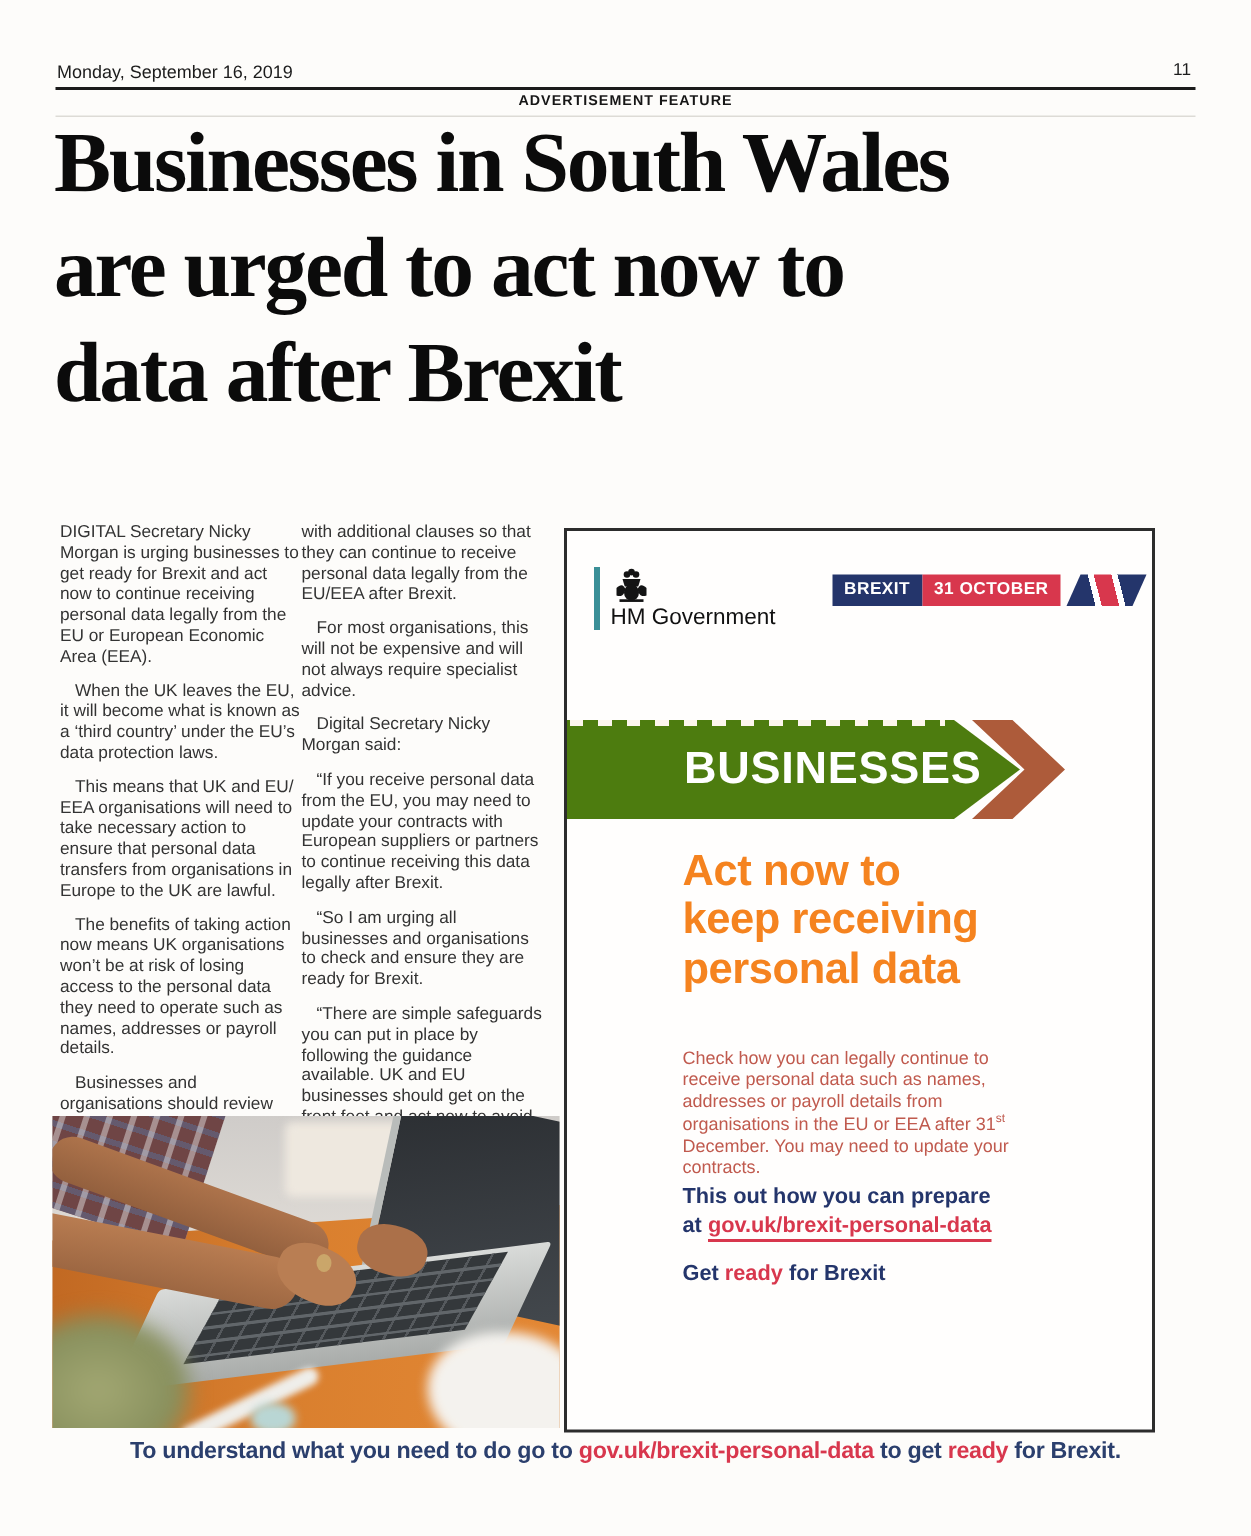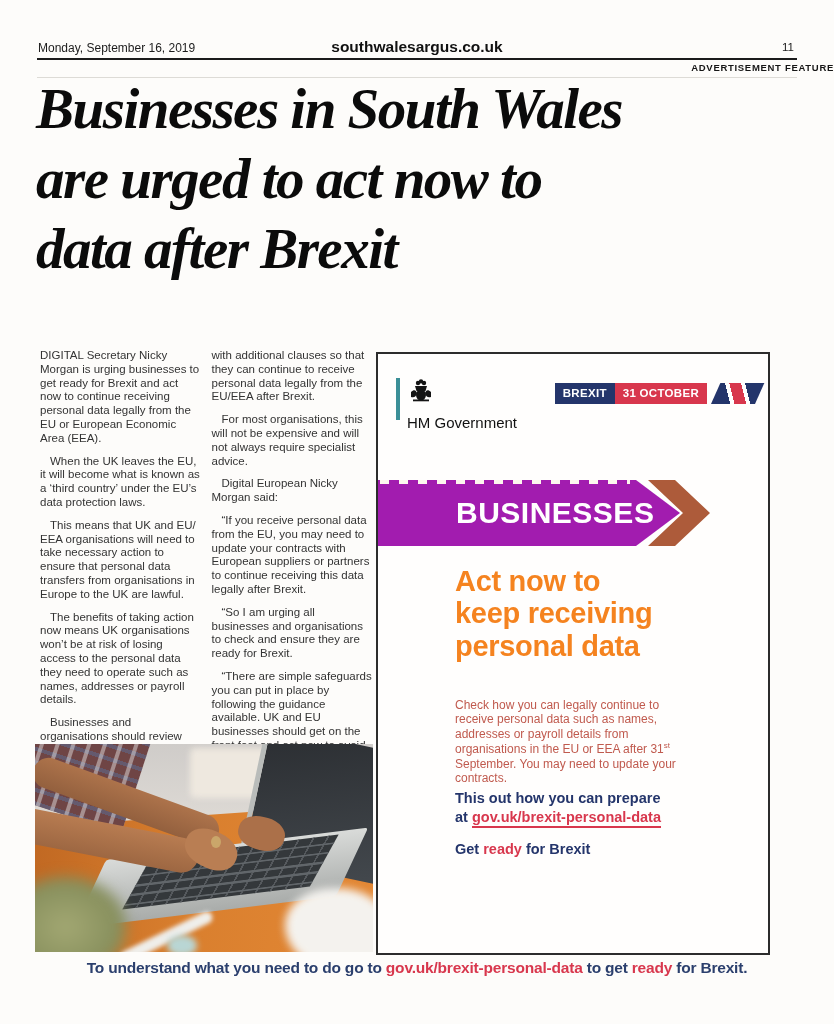--- a/index.html
+++ b/index.html
@@ -7,53 +7,53 @@
   #page {
     position:relative; width:834px; height:1024px; margin:0 auto;
     background:#fdfcfa; overflow:hidden;
     font-family:"Liberation Sans", sans-serif; color:#222;
   }
   
   .hdr-date { position:absolute; left:38px; top:41px; font-size:12px; color:#1c1c1c; }
   .hdr-site { position:absolute; left:0; right:0; top:38px; text-align:center; font-size:15.5px; font-weight:bold; color:#111; }
   .hdr-page { position:absolute; right:40px; top:41px; font-size:11.5px; color:#1c1c1c; }
   .hdr-rule { position:absolute; left:37px; right:37px; top:58px; height:2px; background:#1b1b1b; }
-  .kicker   { position:absolute; left:0; right:0; top:62px; text-align:right; font-size:9.5px; font-weight:bold; letter-spacing:.7px; color:#161616; }
+  .kicker   { position:absolute; left:0; right:0; top:62px; text-align:center; font-size:9.5px; font-weight:bold; letter-spacing:.7px; color:#161616; }
   .kicker-rule { position:absolute; left:37px; right:37px; top:77px; height:1px; background:#dddbd6; }
 
   
   .headline {
     position:absolute; left:36px; top:74px; width:780px;
     font-family:"Liberation Serif", serif; font-weight:700;
-    font-size:57px; line-height:1.23; letter-spacing:-1.5px; color:#0b0b0b;font-style:italic;
+    font-size:57px; line-height:1.23; letter-spacing:-1.5px; color:#0b0b0b;
   }
 
   
-  .columns { position:absolute; left:40px; top:349px; width:332px; display:flex; gap:11px; }
+  .columns { position:absolute; left:40px; top:349px; width:332px; display:flex; }
   .col { width:161px; font-size:11.5px; line-height:1.2; color:#333; }
   .col p { margin:0 0 9px 0; }
   .col p.indent { text-indent:10px; }
 
   
   .ad { position:absolute; left:376px; top:352px; width:394px; height:603px; border:2px solid #2c2c2c; background:#fffefd; }
 
   .hmgov { position:absolute; left:18px; top:24px; display:flex; }
   .hmgov-bar { width:4px; height:42px; background:#3b8f97; }
-  .hmgov-col { margin-left:7px; display:flex; flex-direction:column;gap:11px; }
+  .hmgov-col { margin-left:7px; display:flex; flex-direction:column; }
   .hmgov-crest { width:30px; height:24px; }
   .hmgov-label { font-size:15px; color:#111; margin-top:1px; }
 
   .badge { position:absolute; right:13px; top:29px; display:flex; height:21px; font-size:11.5px; font-weight:bold; color:#fff; }
   .badge-left  { background:#24356b; padding:0 8px; line-height:21px; letter-spacing:.3px; }
   .badge-right { background:#d8374d; padding:0 8px; line-height:21px; letter-spacing:.3px; }
   .badge-flag  { width:44px; height:21px; margin-left:4px; transform:skewX(-24deg); transform-origin:bottom left;
     background:linear-gradient(55deg,#24356b 33%, #ffffff 33% 40%, #d8374d 40% 60%, #ffffff 60% 67%, #24356b 67%); }
 
   .arrow { position:absolute; left:0; top:126px; width:345px; height:66px; }
-  .arrow-body { position:absolute; left:0; top:0; width:302px; height:66px; background:#a21caf;
+  .arrow-body { position:absolute; left:0; top:0; width:302px; height:66px; background:#4d7c0f;
     clip-path:polygon(0 0, 258px 0, 302px 33px, 258px 66px, 0 66px); }
   .arrow-dashes { position:absolute; left:2px; top:0; width:250px; height:4px;
     background:repeating-linear-gradient(90deg,#fdf6ee 0 9px, rgba(0,0,0,0) 9px 19px); }
   .arrow-label { position:absolute; left:78px; top:0; width:180px; height:66px; line-height:66px;
     color:#fff; font-size:30px; font-weight:bold; letter-spacing:.5px; }
   .arrow-chevron { position:absolute; left:270px; top:0; width:62px; height:66px; background:#ad5b3a;
     clip-path:polygon(0 0, 27px 0, 62px 33px, 27px 66px, 0 66px, 35px 33px); }
 
   .ad-headline { position:absolute; left:77px; top:211px; font-size:29px; font-weight:bold; color:#f5831f; line-height:1.12; letter-spacing:-.3px; }
 
@@ -96,21 +96,20 @@
 
   
   .footer { position:absolute; left:0; right:0; top:959px; text-align:center; font-size:15.5px; font-weight:bold; color:#2b3f6d; letter-spacing:-.2px; }
 </style>
 </head>
 <body>
 
 <div id="page">
 
   <div class="hdr-date">Monday, September 16, 2019</div>
-  <div class="hdr-site">southwalesargus.co.uk</div>
   <div class="hdr-page">11</div>
   <div class="hdr-rule"></div>
   <div class="kicker">ADVERTISEMENT FEATURE</div>
   <div class="kicker-rule"></div>
 
   <div class="headline">
     <div>Businesses in South Wales</div>
     <div>are urged to act now to</div>
     <div>data after Brexit</div>
   </div>
@@ -119,21 +118,21 @@
     <div class="col">
       <p>DIGITAL Secretary Nicky Morgan is urging businesses to get ready for Brexit and act now to continue receiving personal data legally from the EU or European Economic Area (EEA).</p>
       <p class="indent">When the UK leaves the EU, it will become what is known as a ‘third country’ under the EU’s data protection laws.</p>
       <p class="indent">This means that UK and EU/ EEA organisations will need to take necessary action to ensure that personal data transfers from organisations in Europe to the UK are lawful.</p>
       <p class="indent">The benefits of taking action now means UK organisations won’t be at risk of losing access to the personal data they need to operate such as names, addresses or payroll details.</p>
       <p class="indent">Businesses and organisations should review their contracts relating to these personal data flows. Where absent, they need to update their contracts</p>
     </div>
     <div class="col">
       <p>with additional clauses so that they can continue to receive personal data legally from the EU/EEA after Brexit.</p>
       <p class="indent">For most organisations, this will not be expensive and will not always require specialist advice.</p>
-      <p class="indent">Digital European Nicky Morgan said:</p>
+      <p class="indent">Digital Secretary Nicky Morgan said:</p>
       <p class="indent">“If you receive personal data from the EU, you may need to update your contracts with European suppliers or partners to continue receiving this data legally after Brexit.</p>
       <p class="indent">“So I am urging all businesses and organisations to check and ensure they are ready for Brexit.</p>
       <p class="indent">“There are simple safeguards you can put in place by following the guidance available. UK and EU businesses should get on the front foot and act now to avoid any unnecessary disruption.”</p>
     </div>
   </div>
 
   <div class="ad">
 
     <div class="hmgov">
       <div class="hmgov-bar"></div>
@@ -165,21 +164,21 @@
       </div>
       <div class="arrow-chevron"></div>
     </div>
 
     <div class="ad-headline">
       <div>Act now to</div>
       <div>keep receiving</div>
       <div>personal data</div>
     </div>
 
-    <div class="ad-body"><span>Check how you can legally continue to receive personal data such as names, addresses or payroll details from organisations in the EU or EEA after 31</span><sup>st</sup><span> September. You may need to update your contracts.</span></div>
+    <div class="ad-body"><span>Check how you can legally continue to receive personal data such as names, addresses or payroll details from organisations in the EU or EEA after 31</span><sup>st</sup><span> December. You may need to update your contracts.</span></div>
 
     <div class="ad-prepare">
       <div>This out how you can prepare</div>
       <div><span>at </span><a href="#" class="ad-link">gov.uk/brexit-personal-data</a></div>
     </div>
 
     <div class="ad-ready"><span>Get </span><span class="red">ready</span><span> for Brexit</span></div>
   </div>
 
   <div class="photo">

